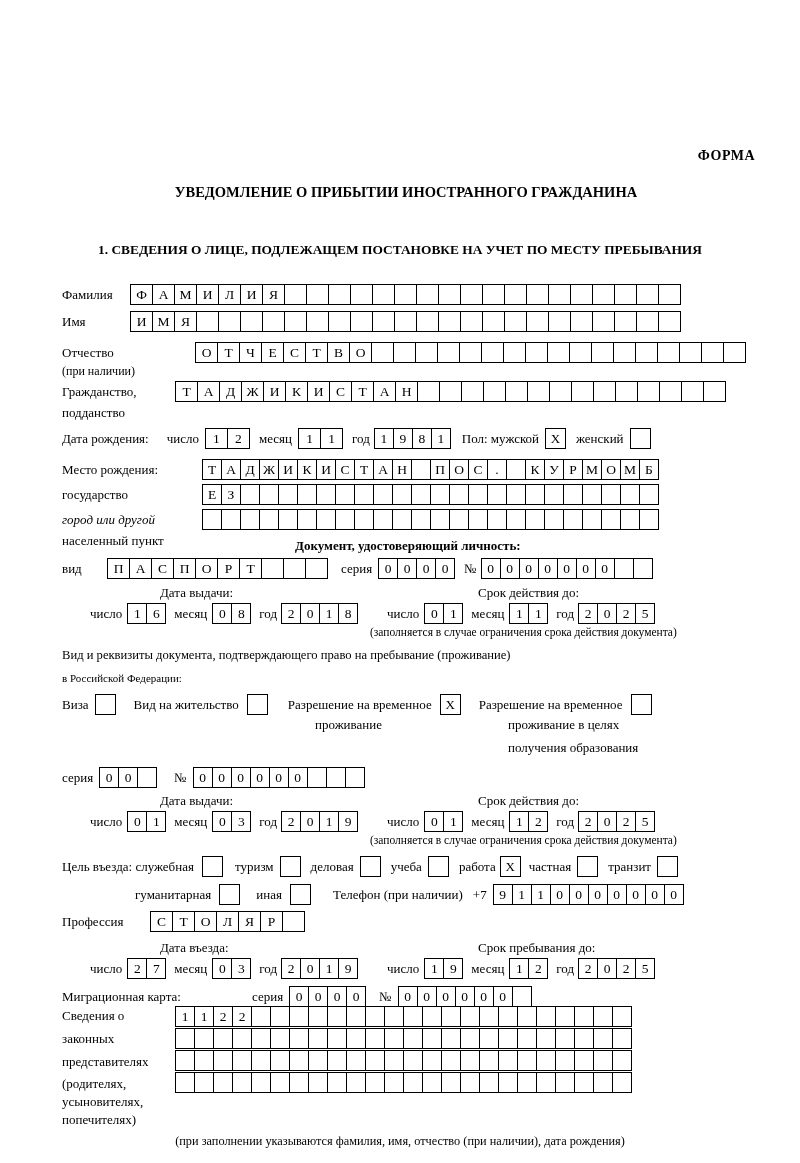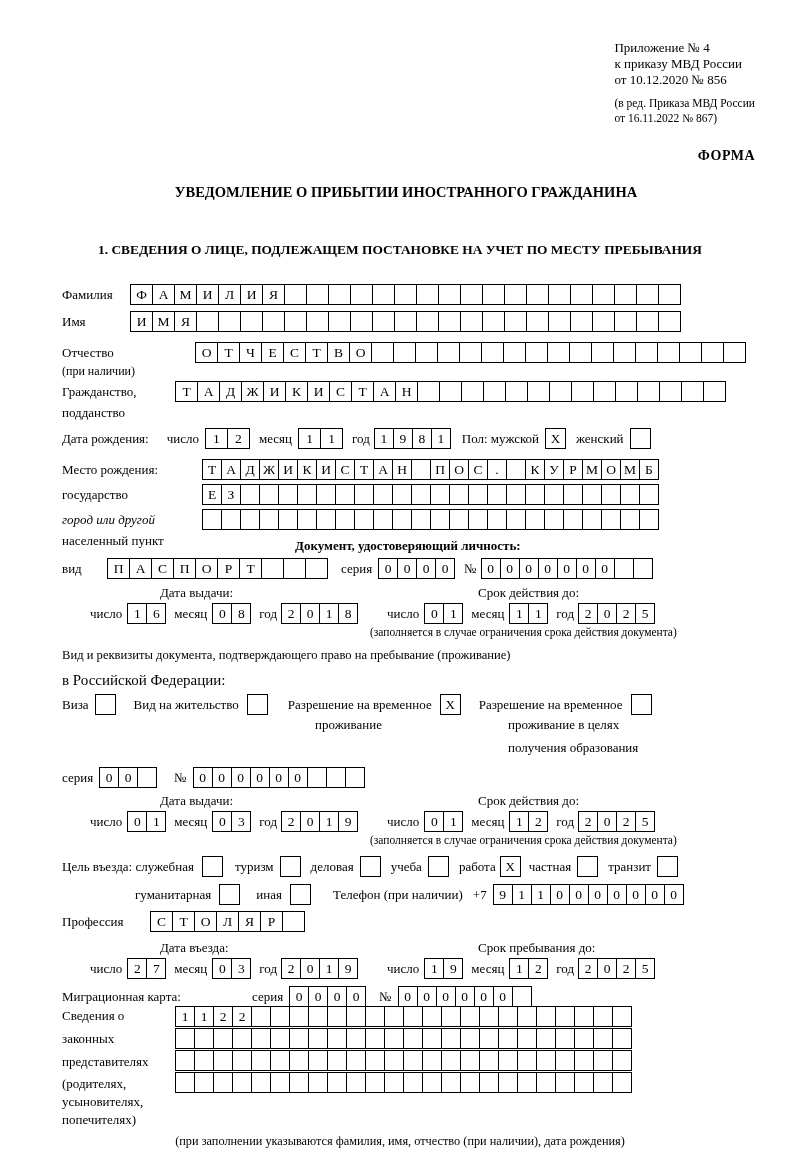--- a/index.html
+++ b/index.html
@@ -36,27 +36,20 @@
   .note{font-size:11.5px;}
   .bold{font-weight:bold;}
   .cb{width:21px;height:21px;border:1px solid #000;display:flex;align-items:center;justify-content:center;font-size:13px;box-sizing:border-box;}
   .foot{position:absolute;left:0;right:0;bottom:14px;text-align:center;font-size:12.3px;}
 </style>
 </head>
 <body>
 
 <div class="page">
 
-  <div class="hdr">
-    <div>Приложение № 4</div>
-    <div>к приказу МВД России</div>
-    <div>от 10.12.2020 № 856</div>
-    <div class="small">(в ред. Приказа МВД России</div>
-    <div class="small" style="margin-top:0">от 16.11.2022 № 867)</div>
-  </div>
 
   <div class="forma">ФОРМА</div>
 
   <div class="title">
     <div>УВЕДОМЛЕНИЕ О ПРИБЫТИИ ИНОСТРАННОГО ГРАЖДАНИНА</div>
   </div>
 
   <div class="sect">1. СВЕДЕНИЯ О ЛИЦЕ, ПОДЛЕЖАЩЕМ ПОСТАНОВКЕ НА УЧЕТ ПО МЕСТУ ПРЕБЫВАНИЯ</div>
 
   <div id="rows">
@@ -379,21 +372,21 @@
           <span class="bx sm">5</span>
         </span>
       </div>
       <div class="row" style="left:370px;top:626px;">
         <span class="note">(заполняется в случае ограничения срока действия документа)</span>
       </div>
       <div class="row" style="left:62px;top:648px;">
         <span class="lbl" style="font-size:12.6px">Вид и реквизиты документа, подтверждающего право на пребывание (проживание)</span>
       </div>
       <div class="row" style="left:62px;top:672px;">
-        <span class="lbl" style="font-size:15px">в Российской Федерации:</span>
+        <span class="lbl" style="font-size:11px">в Российской Федерации:</span>
       </div>
       <div class="row" style="left:62px;top:694px;">
         <span class="lbl" style="margin-right:6px">Виза</span>
         <span class="cb"></span>
         <span class="lbl" style="margin:0 8px 0 18px">Вид на жительство</span>
         <span class="cb"></span>
         <span class="lbl" style="margin:0 8px 0 20px">Разрешение на временное</span>
         <span class="cb">Х</span>
         <span class="lbl" style="margin:0 8px 0 18px">Разрешение на временное</span>
         <span class="cb"></span>

